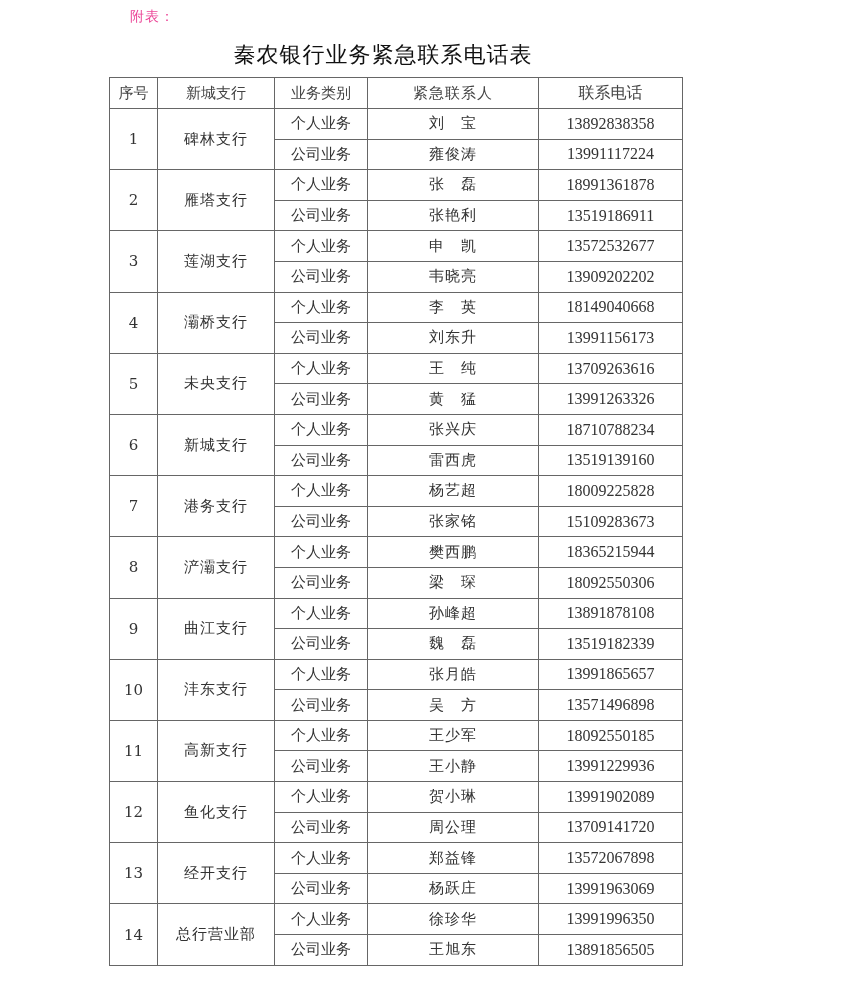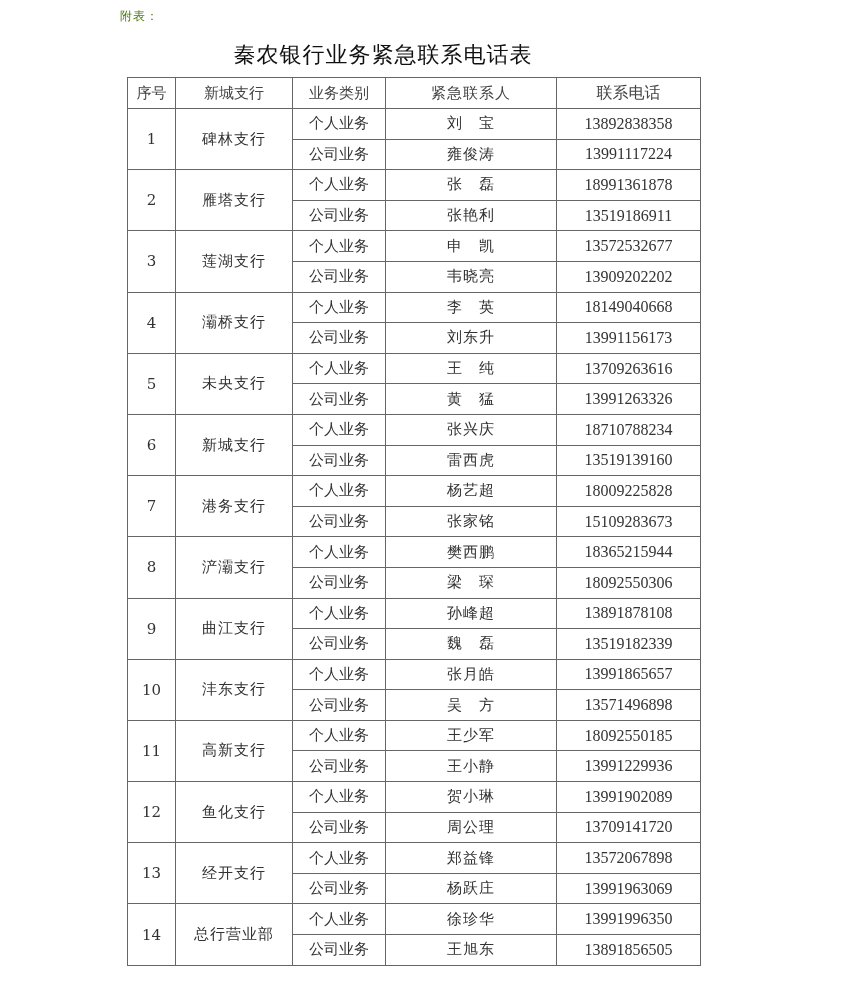--- a/index.html
+++ b/index.html
@@ -1,21 +1,21 @@
 <!DOCTYPE html>
 <html><head>
   <meta charset="utf-8">
   <style>
     html, body { margin: 0; padding: 0; background: #ffffff; }
     body { width: 850px; height: 982px; position: relative; overflow: hidden;
            font-family: "DejaVu Serif", "Liberation Serif", serif; color: #333; }
-    .annex { position: absolute; left: 120px; top: 8px; font-size: 12px; color: #4d7c0f; letter-spacing: 1px; }
+    .annex { position: absolute; left: 130px; top: 8px; font-size: 14px; color: #ec4899; letter-spacing: 1px; }
     .title { position: absolute; left: 0; width: 766px; top: 40px; text-align: center;
              font-family: "DejaVu Sans", "Liberation Sans", sans-serif; font-size: 22px; color: #111; letter-spacing: 1px; }
-    table { position: absolute; left: 127px; top: 77px; border-collapse: collapse; table-layout: fixed; }
+    table { position: absolute; left: 109px; top: 77px; border-collapse: collapse; table-layout: fixed; }
     td, th { border: 1px solid #666; text-align: center; vertical-align: middle; padding: 0;
              font-weight: normal; font-size: 15px; color: #333; }
     th { height: 30px; font-size: 15px; color: #444; }
     td { height: 29.6px; }
     .seq { width: 47px; }
     .org { width: 116px; }
     .biz { width: 92px; text-align: center; }
     .contact { width: 170px; letter-spacing: 1px; }
     .phone { width: 143px; font-family: Liberation Serif, serif; font-size: 16px; }
     .org-cell { letter-spacing: 1px; }

